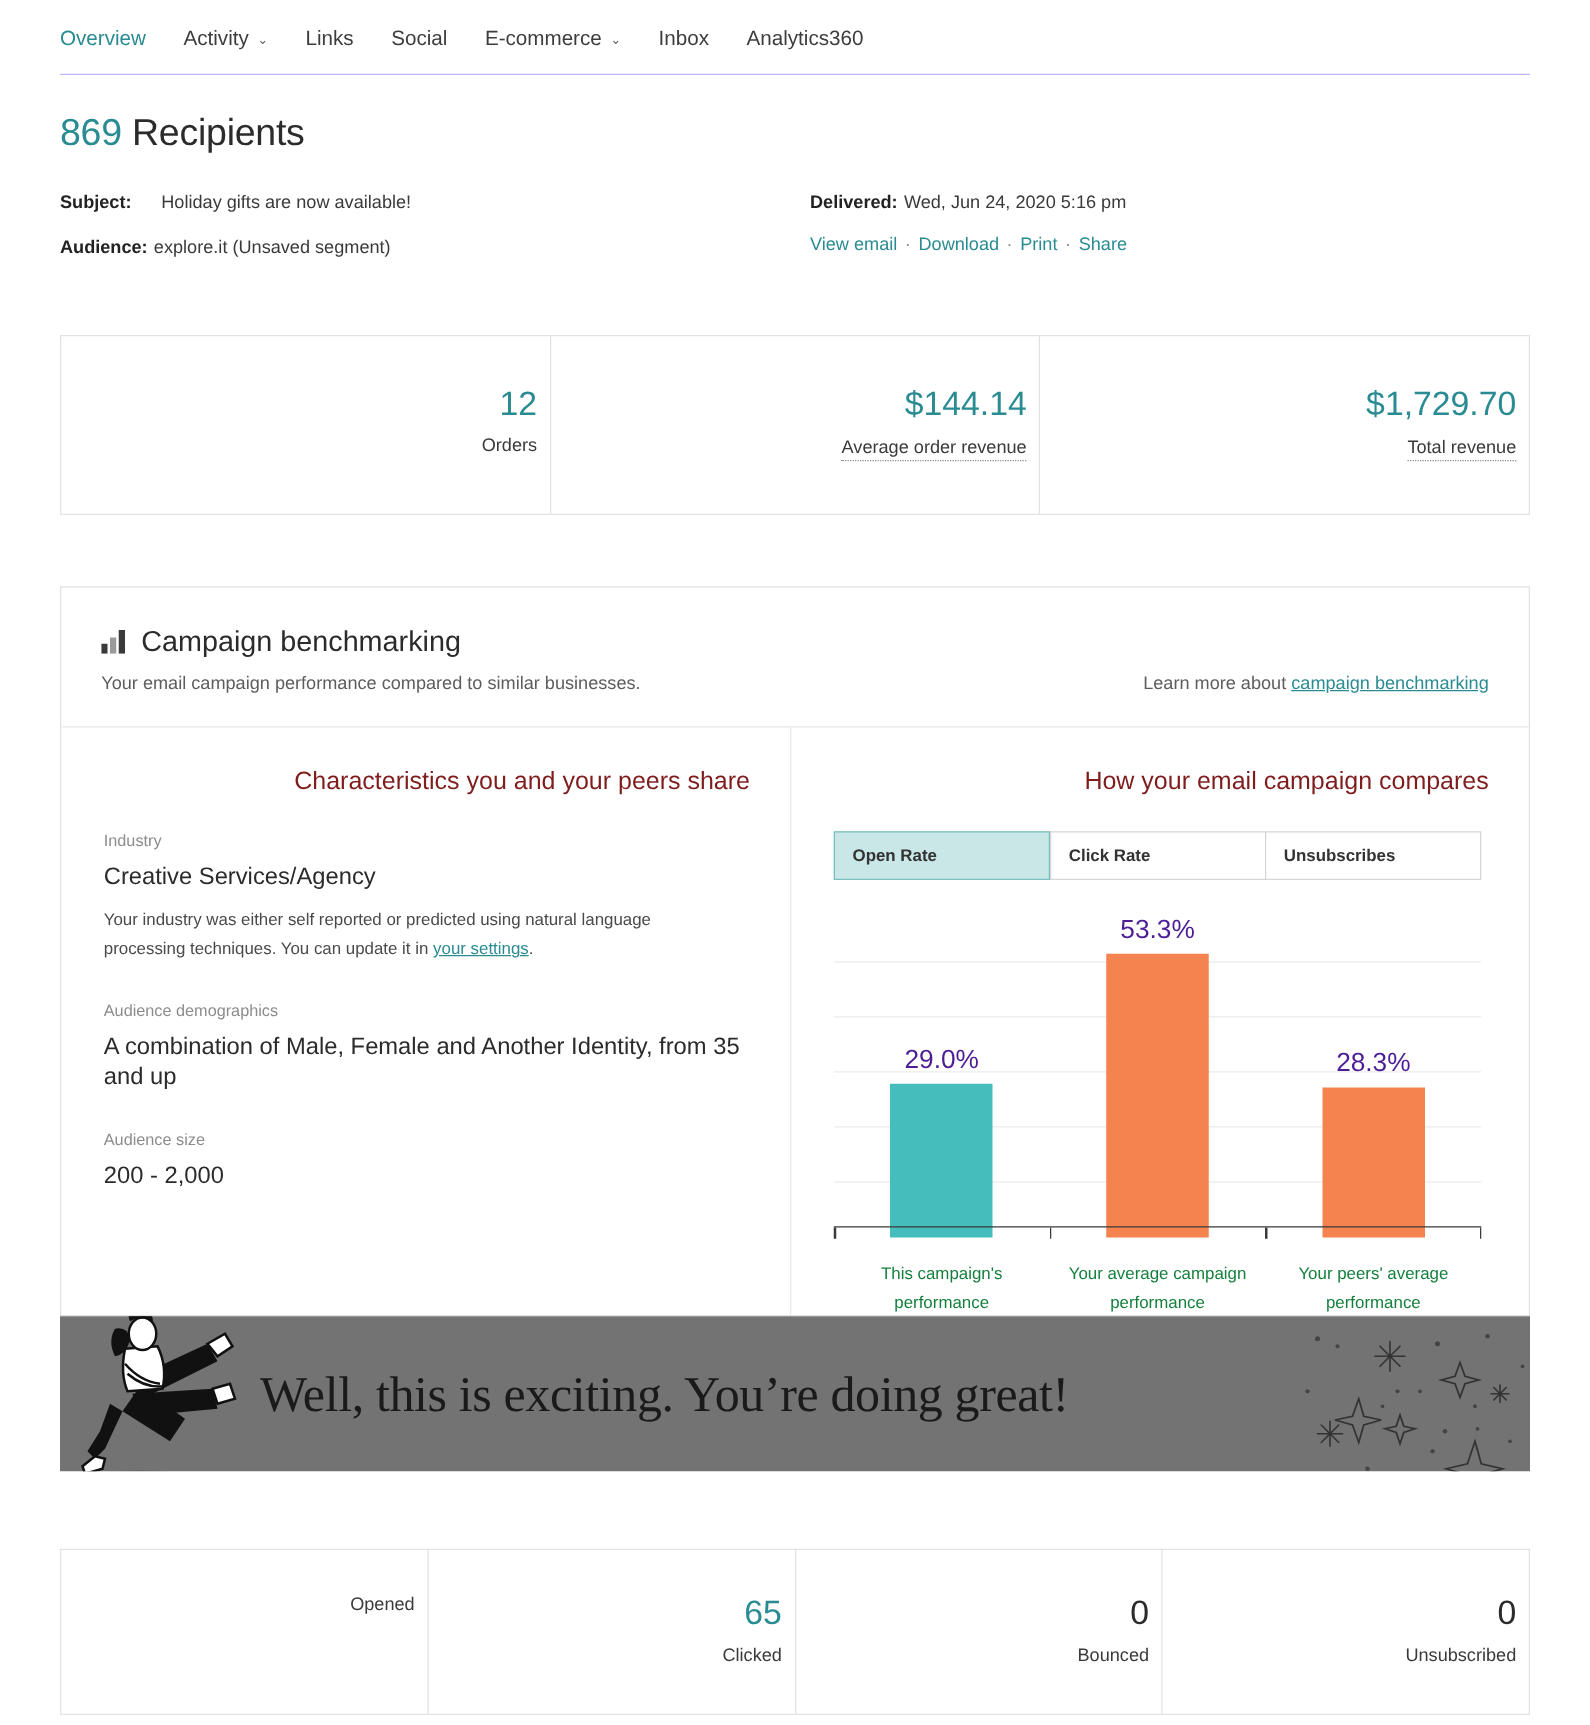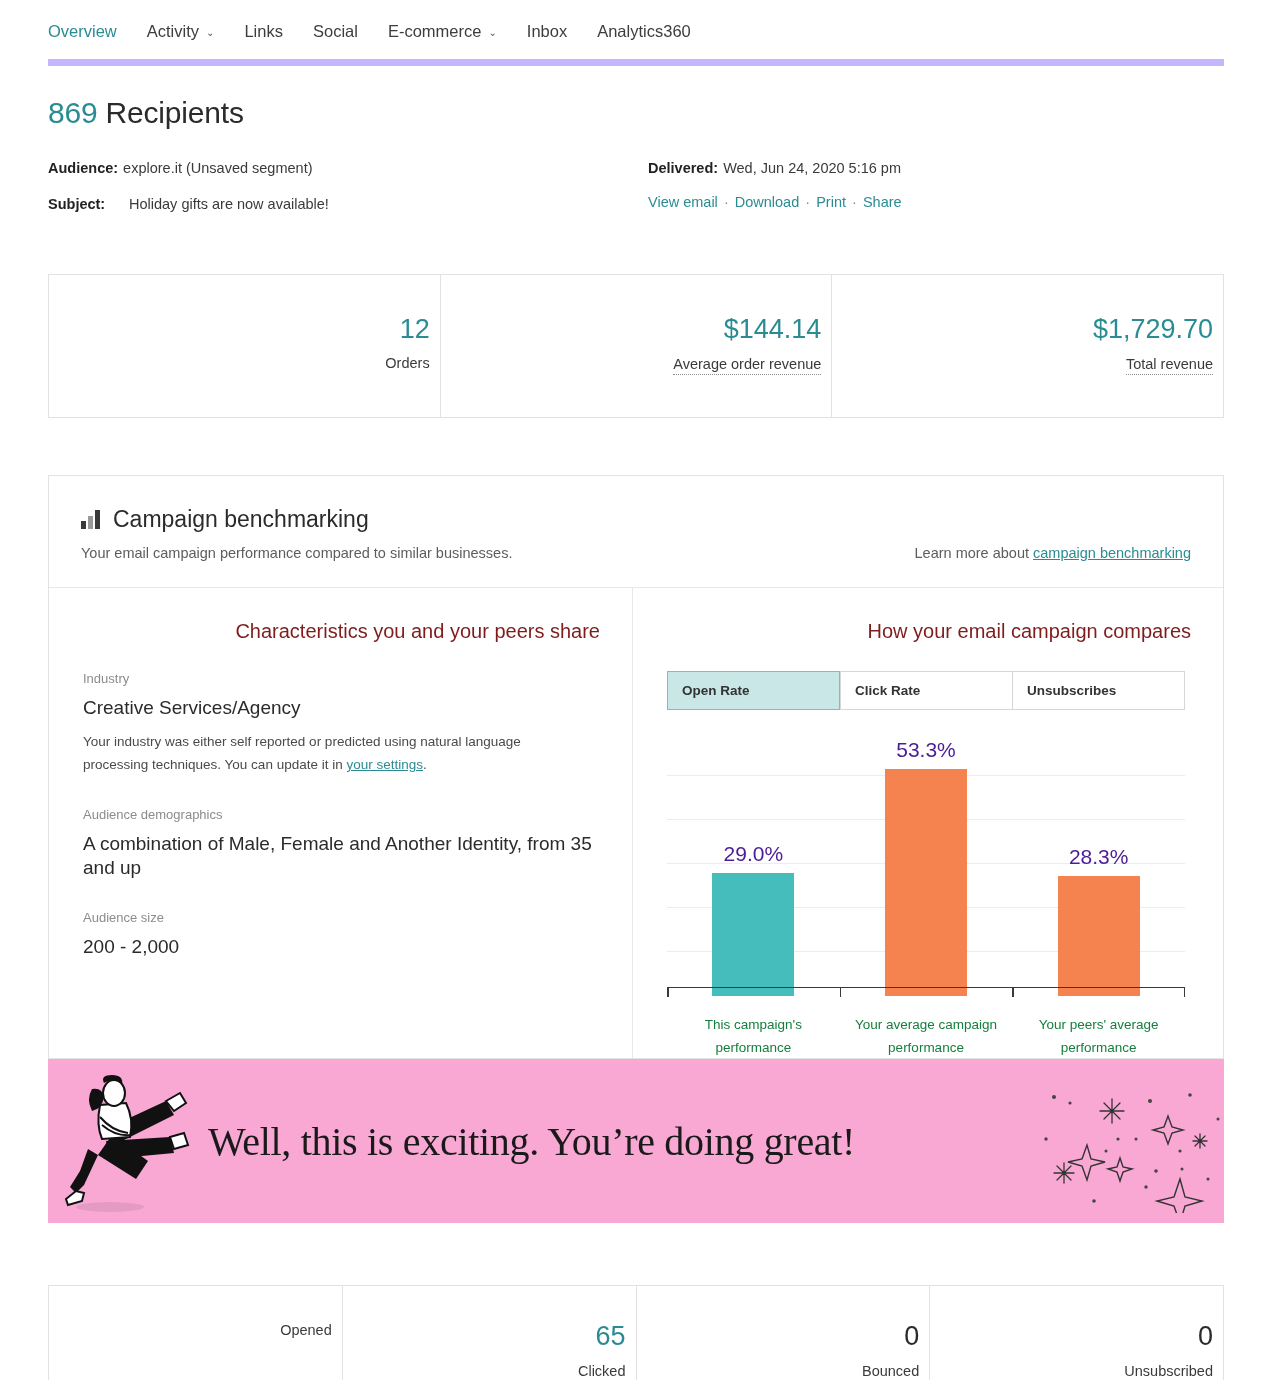--- a/index.html
+++ b/index.html
@@ -10,21 +10,21 @@
     font-family: "Liberation Sans", sans-serif;
     color: #2b2b2b;
     -webkit-font-smoothing: antialiased;
   }
   .page { width: 1272px; min-height: 1380px; position: relative; }
 
   
   .nav {
     margin: 0 48px;
     padding: 22px 0 18px 0;
-    border-bottom: 7px solid #c4b5fd;
+    border-bottom: 1px solid #c4b5fd;
     display: flex;
     align-items: center;
     gap: 30px;
     font-size: 16.5px;
   }
   .nav-item {
     color: #3d3d3d;
     display: inline-flex;
     align-items: center;
     gap: 7px;
@@ -216,22 +216,22 @@
     flex: 1;
     text-align: center;
     font-size: 13.5px;
     color: #15803d;
     line-height: 1.7;
   }
 
   
   .banner {
     margin: 0 48px;
-    height: 164px;
-    background: #f9a8d4;
+    height: 124px;
+    background: #737373;
     display: flex;
     align-items: center;
     position: relative;
     overflow: hidden;
   }
   .banner-art { width: 150px; height: 144px; flex: none; }
   .banner-text {
     flex: 1;
     font-family: "Liberation Serif", "DejaVu Serif", serif;
     font-size: 40px;
@@ -279,26 +279,26 @@
 
   <div class="header">
     <div class="recipients">
       <span class="count">869</span>
       <span>Recipients</span>
     </div>
 
     <div class="meta-wrap">
       <div class="meta-left">
         <div class="meta-row">
+          <span class="meta-label subject">Subject:</span>
+          <span class="meta-val indent">Holiday gifts are now available!</span>
+        </div>
+        <div class="meta-row">
           <span class="meta-label">Audience:</span>
           <span class="meta-val">explore.it (Unsaved segment)</span>
-        </div>
-        <div class="meta-row">
-          <span class="meta-label subject">Subject:</span>
-          <span class="meta-val indent">Holiday gifts are now available!</span>
         </div>
       </div>
       <div class="meta-right">
         <div class="meta-row">
           <span class="meta-label">Delivered:</span>
           <span class="meta-val">Wed, Jun 24, 2020 5:16 pm</span>
         </div>
         <div class="linkrow">
           <span class="tlink">View email</span>
           <span class="dot-sep">·</span>

